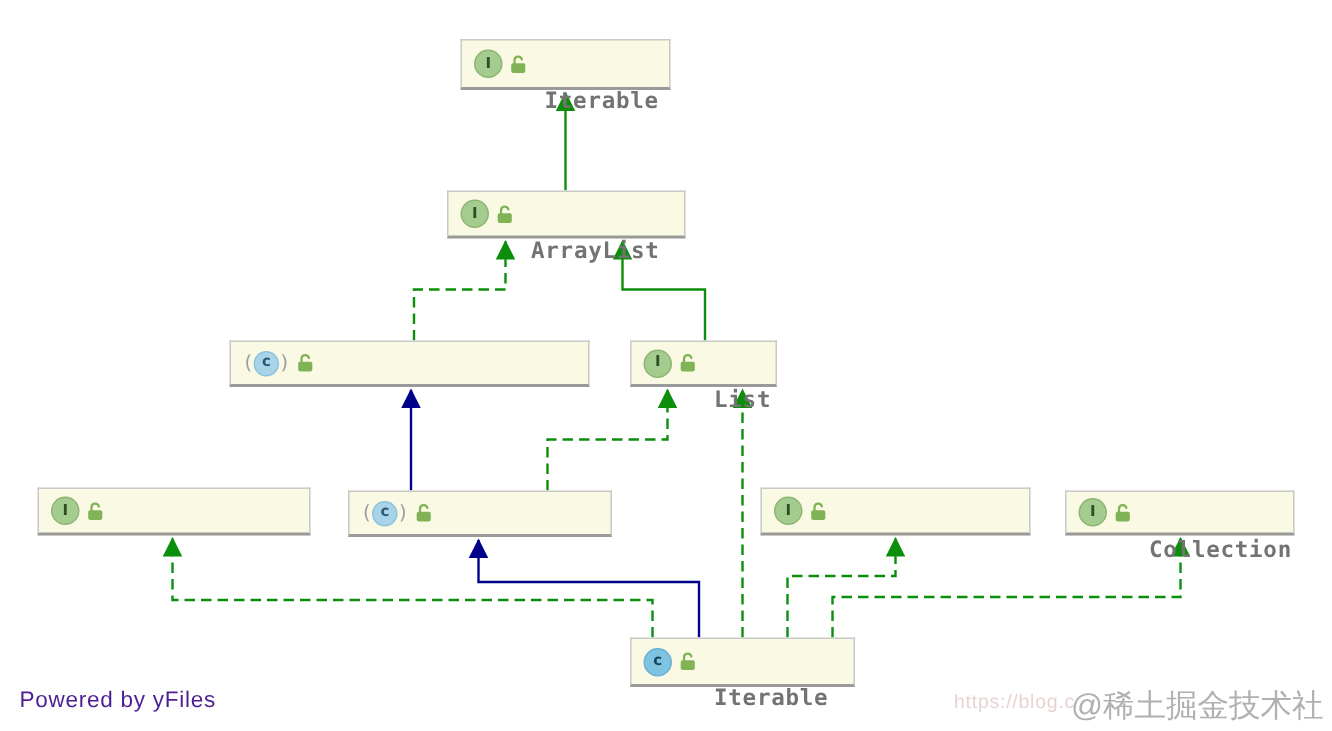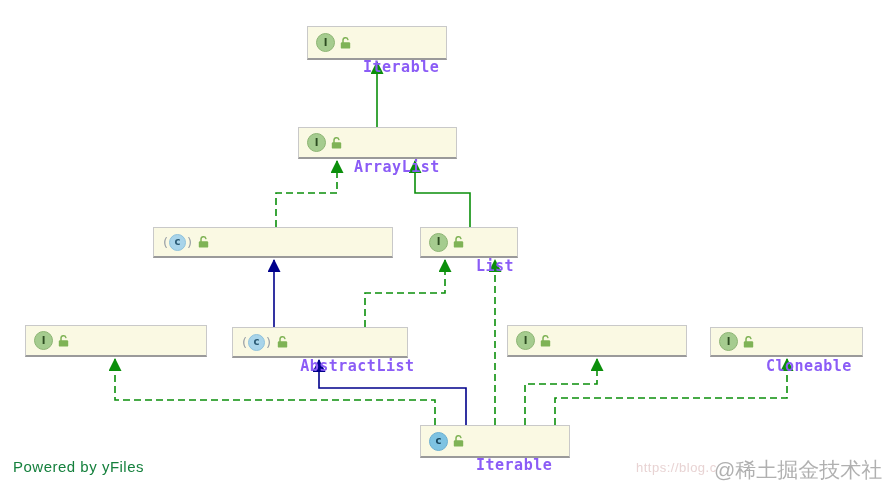--- a/index.html
+++ b/index.html
@@ -2,36 +2,36 @@
 <html><head>
 <meta charset="utf-8">
 <style>
   html,body{margin:0;padding:0;background:#ffffff;}
   #canvas{position:relative;width:888px;height:487px;background:#ffffff;overflow:hidden;
           font-family:"DejaVu Sans Mono","Liberation Mono",monospace;}
   #edge-layer{position:absolute;left:0;top:0;width:888px;height:487px;}
   .node{position:absolute;box-sizing:border-box;display:flex;align-items:center;
         background:#faf9e3;border:1px solid #c9c9c9;border-bottom:2px solid #9a9a9a;
         padding-left:8px;white-space:nowrap;cursor:default;}
-  .node .label{font-size:15px;font-weight:bold;color:#8b5cf6;letter-spacing:0.5px;
+  .node .label{font-size:15px;font-weight:bold;color:#737373;letter-spacing:0.5px;
                margin-left:10px;margin-top:48px;}
   .kind-icon{display:inline-flex;align-items:center;}
   .circle{display:inline-flex;align-items:center;justify-content:center;
           width:17px;height:17px;border-radius:50%;
           font-family:"DejaVu Sans","Liberation Sans",sans-serif;
           font-size:10px;font-weight:bold;line-height:1;}
   .circle.interface{background:#a5cc8f;border:1px solid #8db574;color:#2d4d22;}
   .circle.class{background:#7ec3e2;border:1px solid #6bb0d2;color:#17465e;}
   .circle.abstract{width:15px;height:15px;background:#a8d4ea;border:1px solid #8fc2dc;color:#2a5a74;}
   .paren{color:#9aa0a6;font-size:13px;font-weight:normal;
          font-family:"DejaVu Sans","Liberation Sans",sans-serif;margin:0 1px;}
   .lock{margin-left:4px;flex:none;}
   .wm-left{position:absolute;left:13px;top:458px;
            font-family:"Liberation Sans","DejaVu Sans",sans-serif;
-           font-size:15px;color:#15803d;letter-spacing:0.5px;}
+           font-size:15px;color:#4c1d95;letter-spacing:0.5px;}
   .wm-url{position:absolute;left:636px;top:460px;
           font-family:"Liberation Sans","DejaVu Sans",sans-serif;
           font-size:13px;color:rgba(224,196,196,0.75);letter-spacing:0.5px;}
   .wm-community{position:absolute;left:714px;top:456px;
           font-family:Liberation Sans, sans-serif;
           font-size:21px;color:rgba(150,150,150,0.75);}
 </style>
 </head>
 <body>
 
@@ -113,40 +113,39 @@
     <div class="node" style="left: 232px; top: 327px; width: 176px; height: 31px;">
       <span class="kind-icon">
         <span class="paren">(</span>
         <span class="circle class abstract">c</span>
         <span class="paren">)</span>
       </span>
       <svg class="lock" width="14" height="14" viewBox="0 0 14 14">
         <path d="M4 6.4 V4.3 a2.5 2.5 0 0 1 4.9 -0.7" fill="none" stroke="#7fb356" stroke-width="1.5" stroke-linecap="round"></path>
         <rect x="1.8" y="6.2" width="9.4" height="6.4" rx="1.2" fill="#7fb356"></rect>
       </svg>
-      <span class="label">AbstractList</span>
     </div>
     <div class="node" style="left: 507px; top: 325px; width: 180px; height: 32px;">
       <span class="kind-icon">
         <span class="circle interface">I</span>
       </span>
       <svg class="lock" width="14" height="14" viewBox="0 0 14 14">
         <path d="M4 6.4 V4.3 a2.5 2.5 0 0 1 4.9 -0.7" fill="none" stroke="#7fb356" stroke-width="1.5" stroke-linecap="round"></path>
         <rect x="1.8" y="6.2" width="9.4" height="6.4" rx="1.2" fill="#7fb356"></rect>
       </svg>
     </div>
     <div class="node" style="left: 710px; top: 327px; width: 153px; height: 30px;">
       <span class="kind-icon">
         <span class="circle interface">I</span>
       </span>
       <svg class="lock" width="14" height="14" viewBox="0 0 14 14">
         <path d="M4 6.4 V4.3 a2.5 2.5 0 0 1 4.9 -0.7" fill="none" stroke="#7fb356" stroke-width="1.5" stroke-linecap="round"></path>
         <rect x="1.8" y="6.2" width="9.4" height="6.4" rx="1.2" fill="#7fb356"></rect>
       </svg>
-      <span class="label">Cloneable</span>
+      <span class="label">Collection</span>
     </div>
     <div class="node" style="left: 420px; top: 425px; width: 150px; height: 33px;">
       <span class="kind-icon">
         <span class="circle class">c</span>
       </span>
       <svg class="lock" width="14" height="14" viewBox="0 0 14 14">
         <path d="M4 6.4 V4.3 a2.5 2.5 0 0 1 4.9 -0.7" fill="none" stroke="#7fb356" stroke-width="1.5" stroke-linecap="round"></path>
         <rect x="1.8" y="6.2" width="9.4" height="6.4" rx="1.2" fill="#7fb356"></rect>
       </svg>
       <span class="label">Iterable</span>

